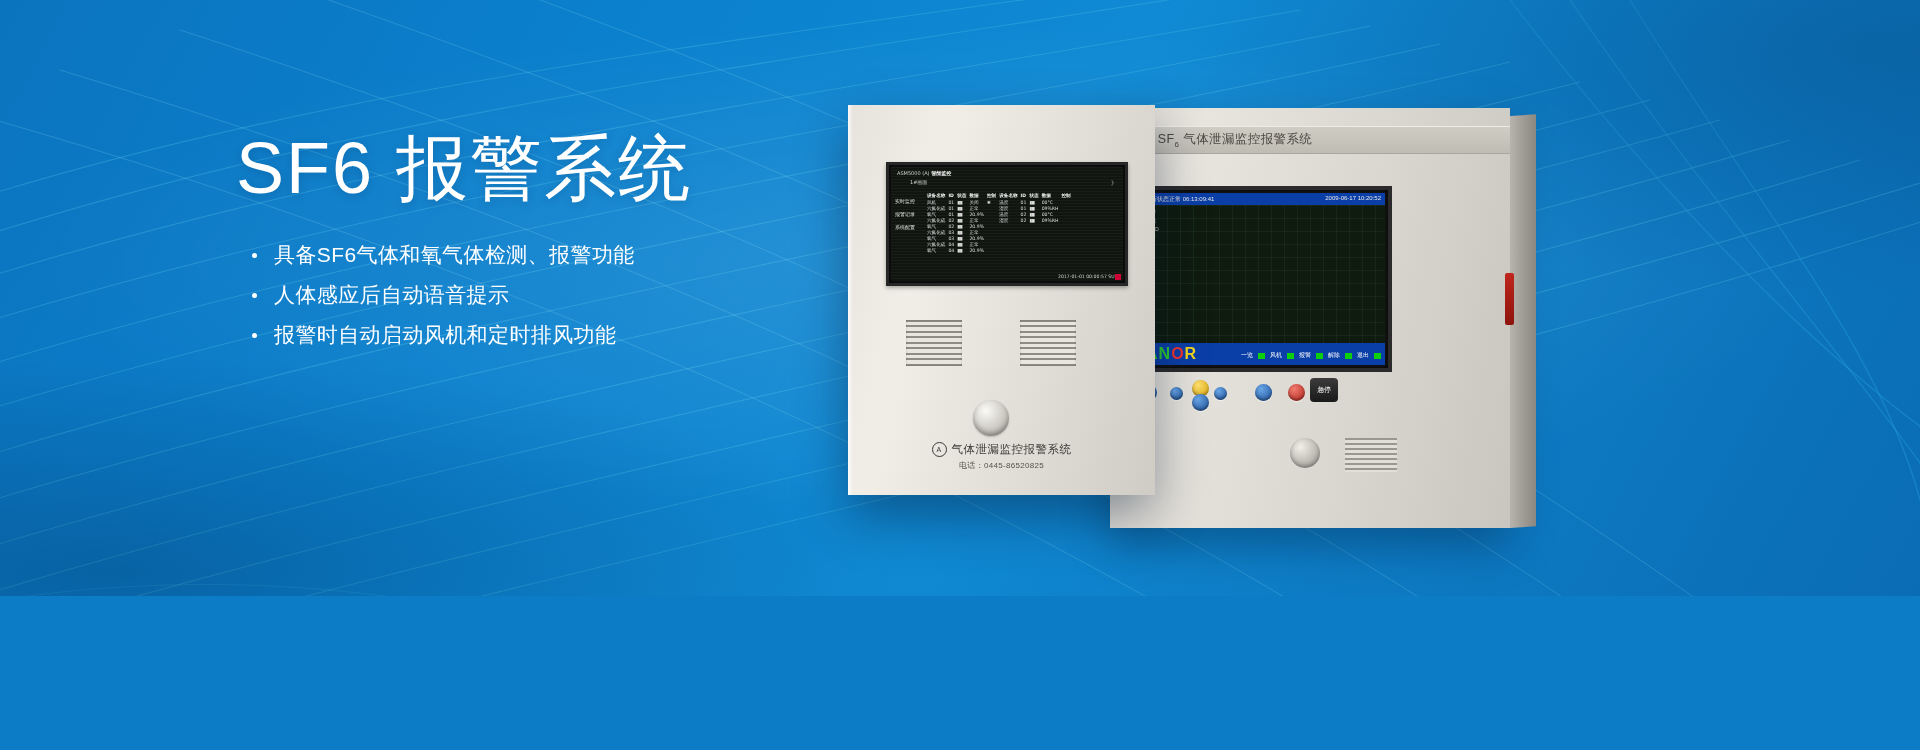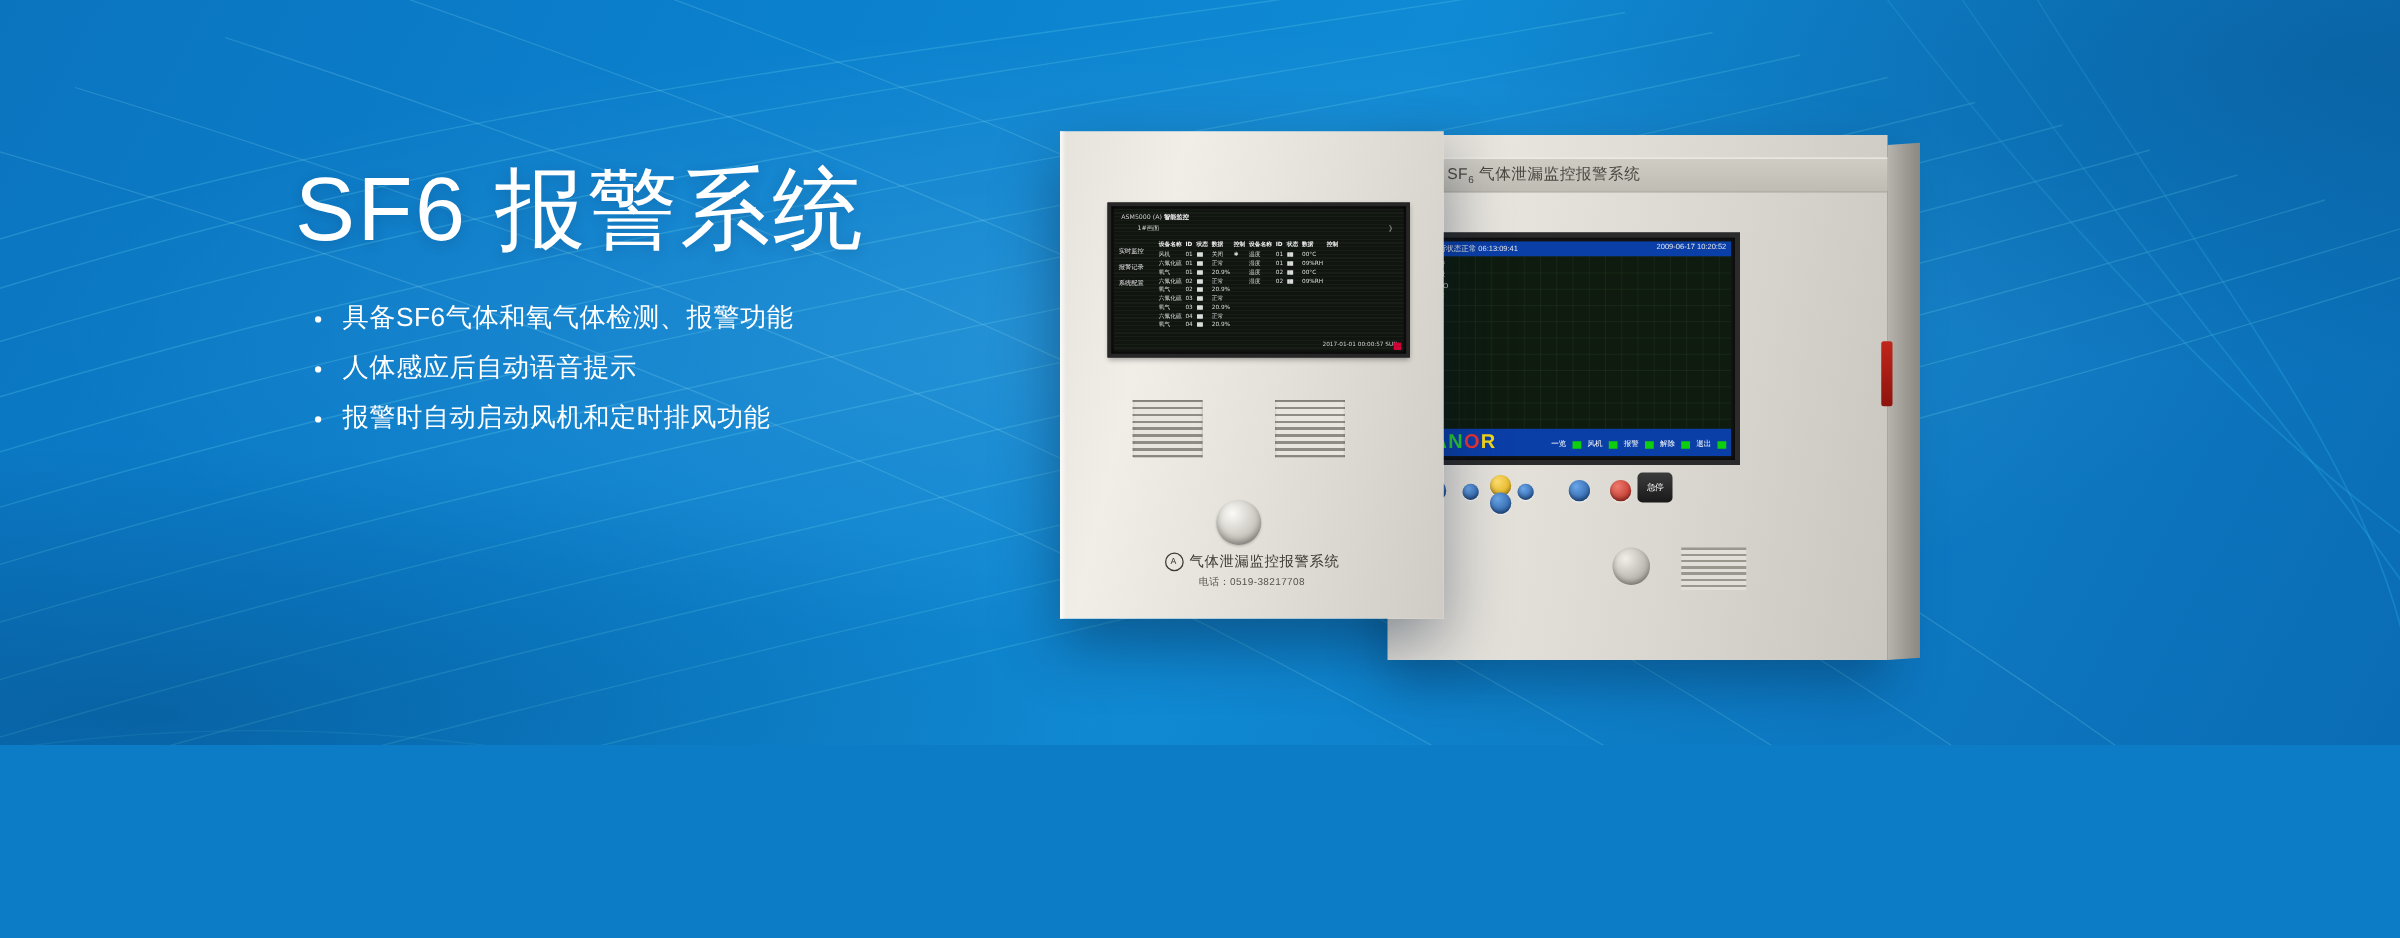--- a/index.html
+++ b/index.html
@@ -407,18 +407,18 @@
 
       <div class="pir"></div>
 
       <div class="brandblk">
         <div class="l1">
           <span class="logo">
               <span>A</span>
             </span>
           <span>气体泄漏监控报警系统</span>
         </div>
-        <div class="l2">电话：0519-38217708</div>
+        <div class="l2">电话：0445-86520825</div>
       </div>
     </div>
 
   </div>
 </div>
 
 </body></html>

